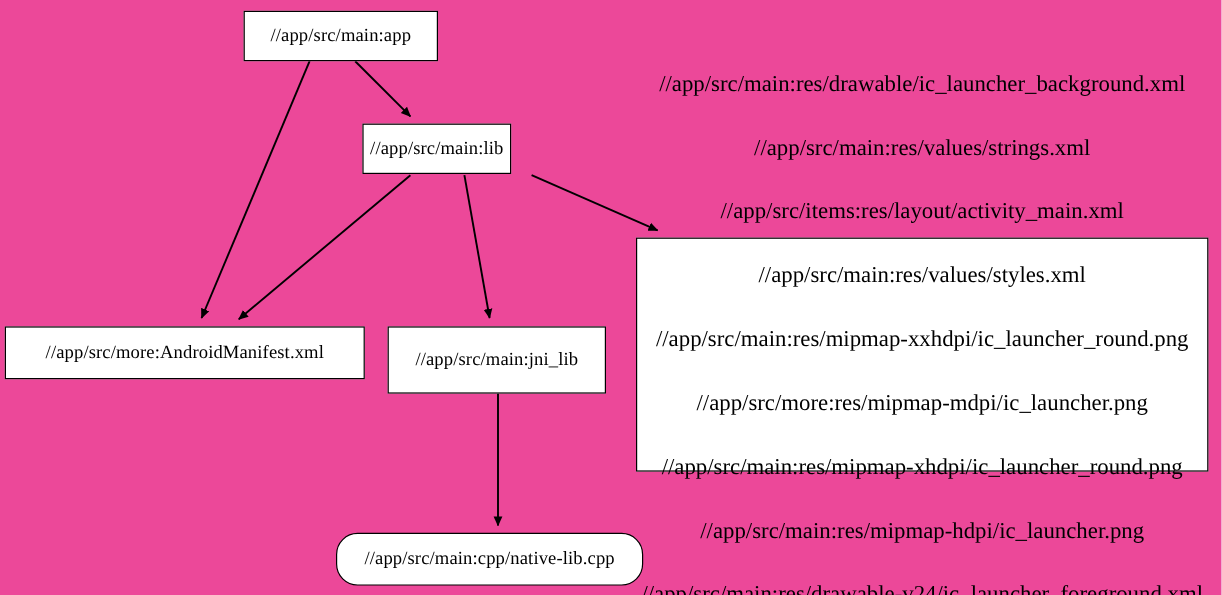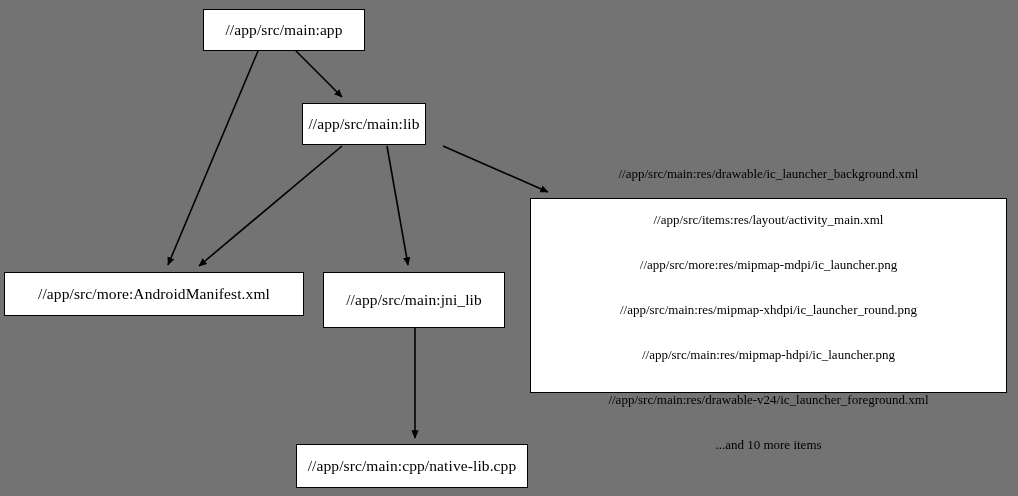--- a/index.html
+++ b/index.html
@@ -4,21 +4,21 @@
 <style>
   html, body {
     margin: 0;
     padding: 0;
     background: #ffffff;
   }
   #canvas {
     position: relative;
     width: 1018px;
     height: 496px;
-    background: #737373;
+    background: #ec4899;
     overflow: hidden;
     font-family: "Liberation Serif", "DejaVu Serif", serif;
   }
   #edges {
     position: absolute;
     left: 0;
     top: 0;
     width: 1018px;
     height: 496px;
     pointer-events: none;
@@ -41,21 +41,21 @@
     font-size: 15.5px;
     letter-spacing: 0.1px;
   }
   .node-multiline {
     white-space: normal;
     line-height: 1.32;
     padding: 4px 6px;
   }
   .node-multiline .res-line {
     display: block;
-    font-size: 13px;
+    font-size: 19px;
     white-space: nowrap;
     margin-top: 28px;
   }
 </style>
 </head>
 <body>
 
 <div id="canvas">
 
   <svg id="edges" viewBox="0 0 1018 496" width="1018" height="496" xmlns="http://www.w3.org/2000/svg">
@@ -99,28 +99,31 @@
   </div>
 
   <div class="node" style="left:4px; top:272px; width:300px; height:44px;">
     <span class="node-label">//app/src/more:AndroidManifest.xml</span>
   </div>
 
   <div class="node" style="left:323px; top:272px; width:182px; height:56px;">
     <span class="node-label">//app/src/main:jni_lib</span>
   </div>
 
-  <div class="node" style="left:296px; top:444px; width:232px; height:44px;">
+  <div class="node" style="left:280px; top:444px; width:256px; height:44px;border-radius:18px;">
     <span class="node-label">//app/src/main:cpp/native-lib.cpp</span>
   </div>
 
   <div class="node node-multiline" style="left:530px; top:198px; width:477px; height:195px;">
     <div>
       <span class="res-line">//app/src/main:res/drawable/ic_launcher_background.xml</span>
+      <span class="res-line">//app/src/main:res/values/strings.xml</span>
       <span class="res-line">//app/src/items:res/layout/activity_main.xml</span>
+      <span class="res-line">//app/src/main:res/values/styles.xml</span>
+      <span class="res-line">//app/src/main:res/mipmap-xxhdpi/ic_launcher_round.png</span>
       <span class="res-line">//app/src/more:res/mipmap-mdpi/ic_launcher.png</span>
       <span class="res-line">//app/src/main:res/mipmap-xhdpi/ic_launcher_round.png</span>
       <span class="res-line">//app/src/main:res/mipmap-hdpi/ic_launcher.png</span>
       <span class="res-line">//app/src/main:res/drawable-v24/ic_launcher_foreground.xml</span>
       <span class="res-line">...and 10 more items</span>
     </div>
   </div>
 
 </div>
 

